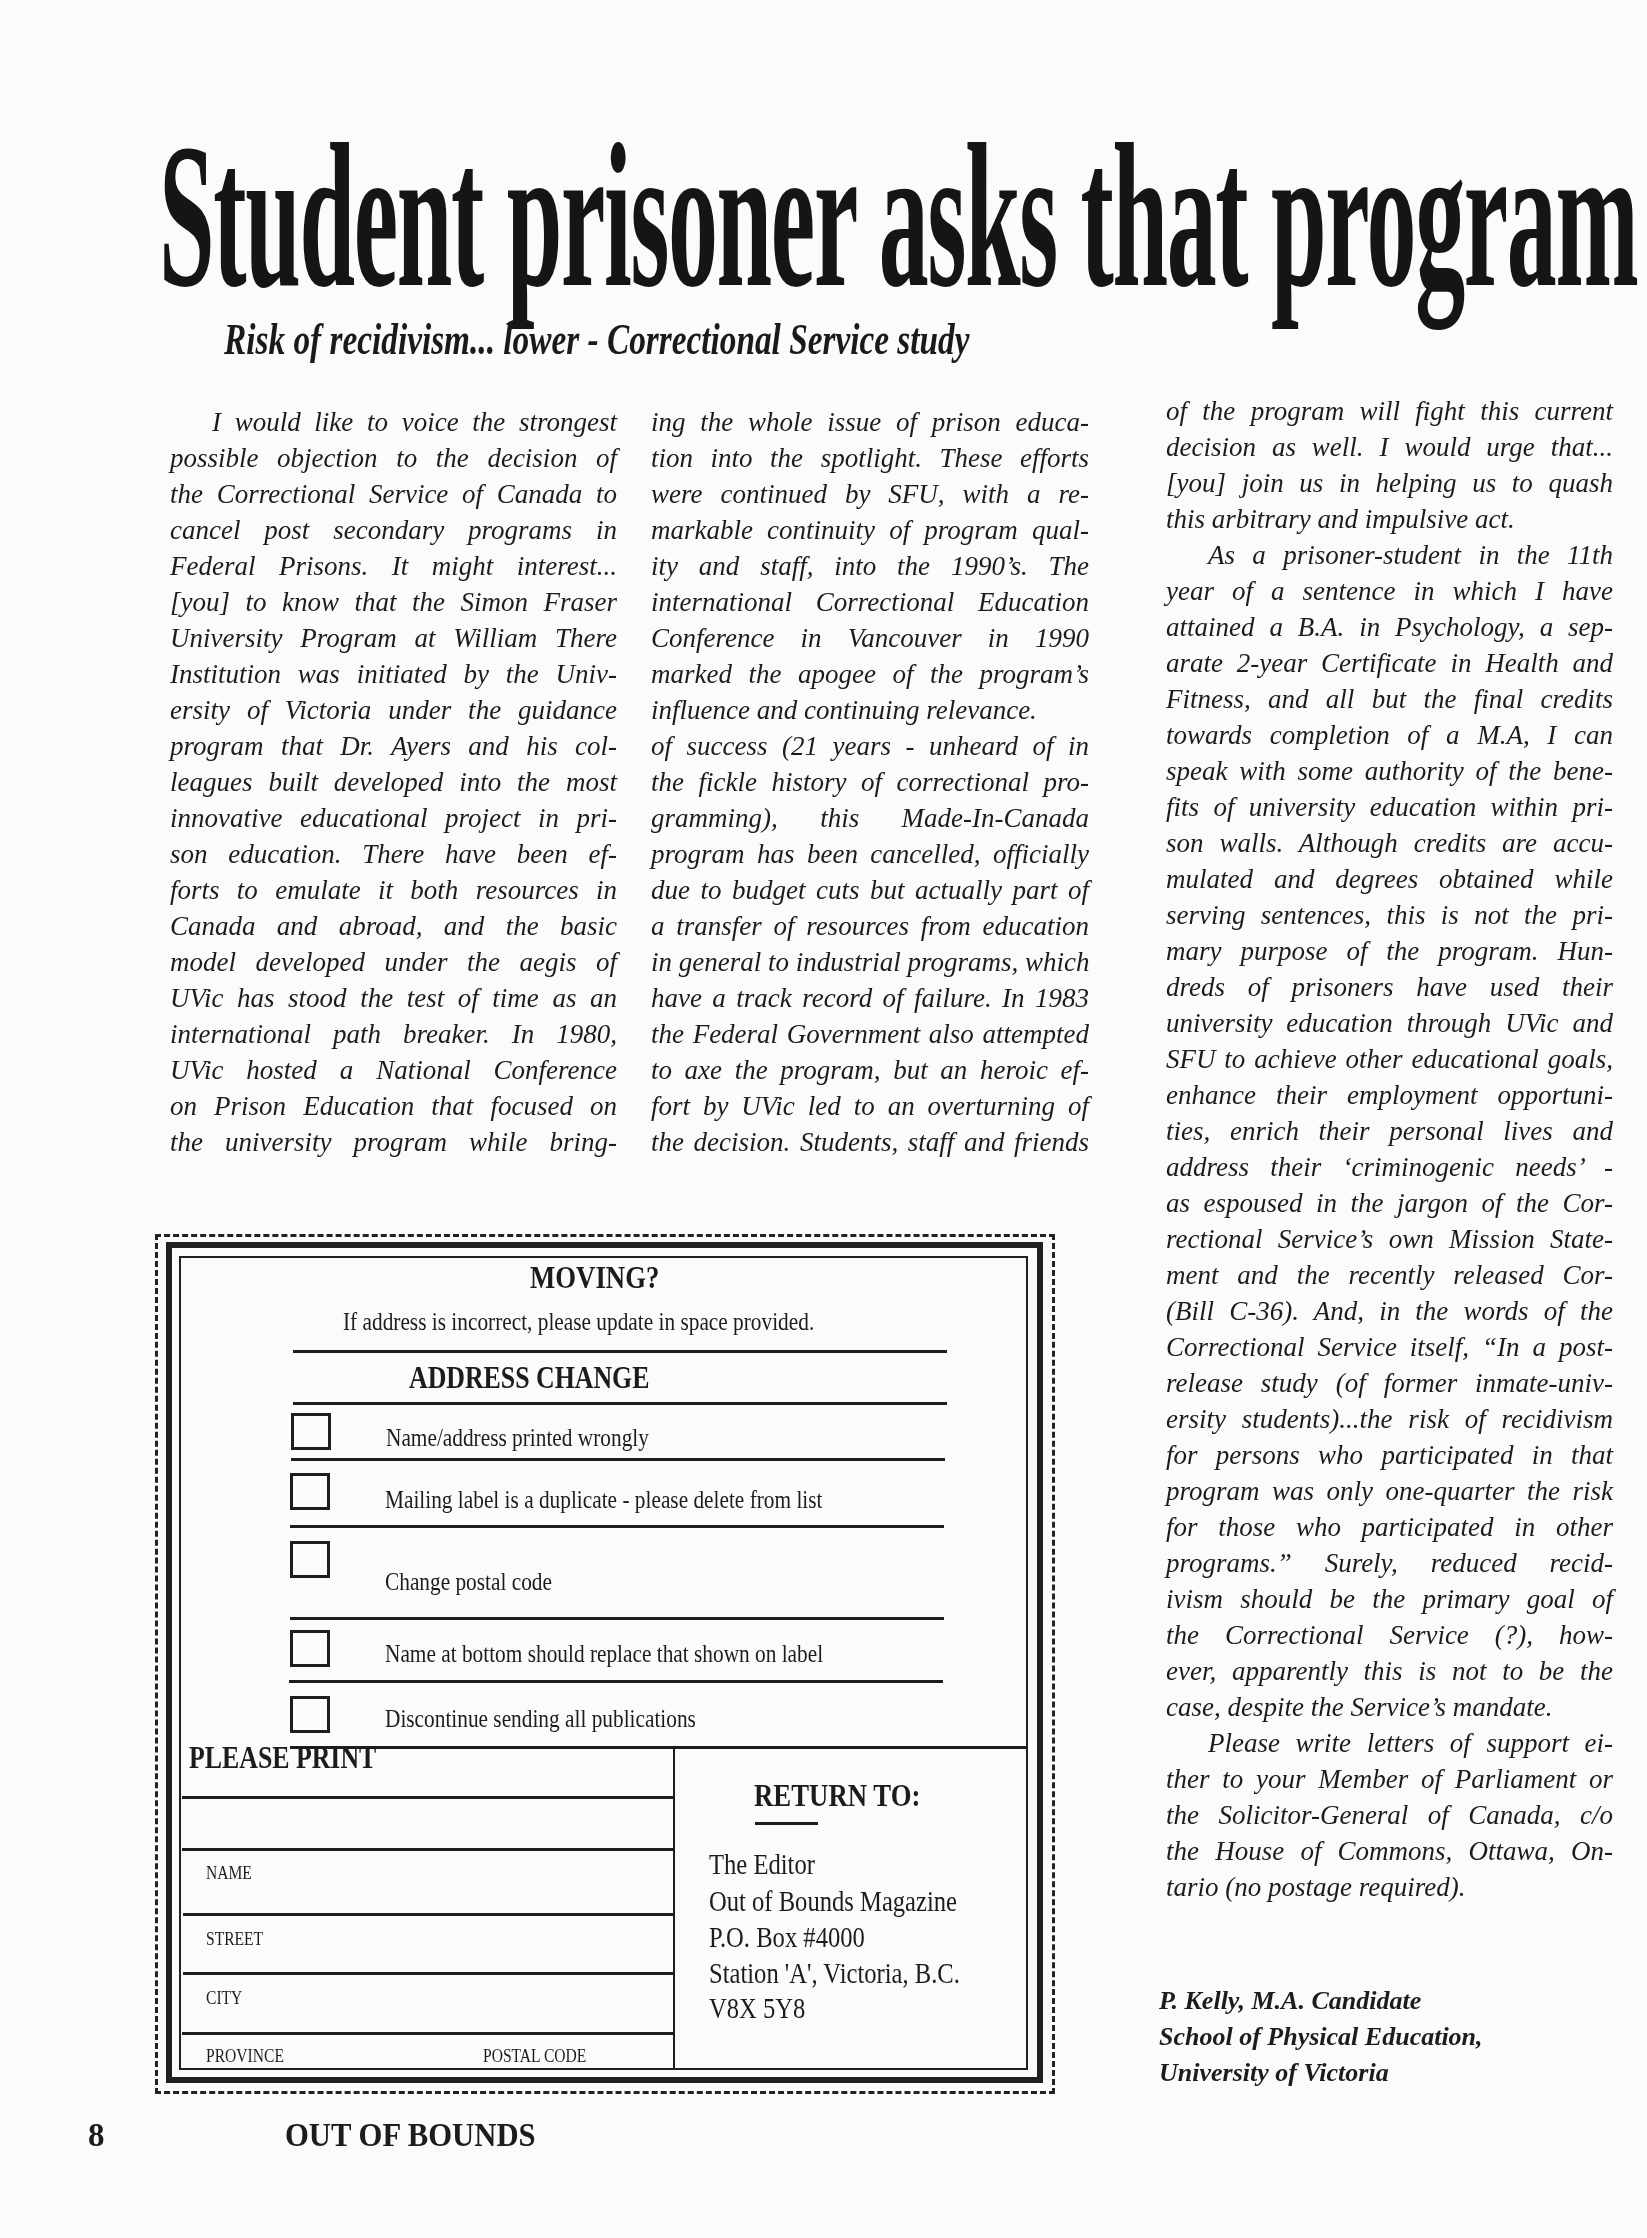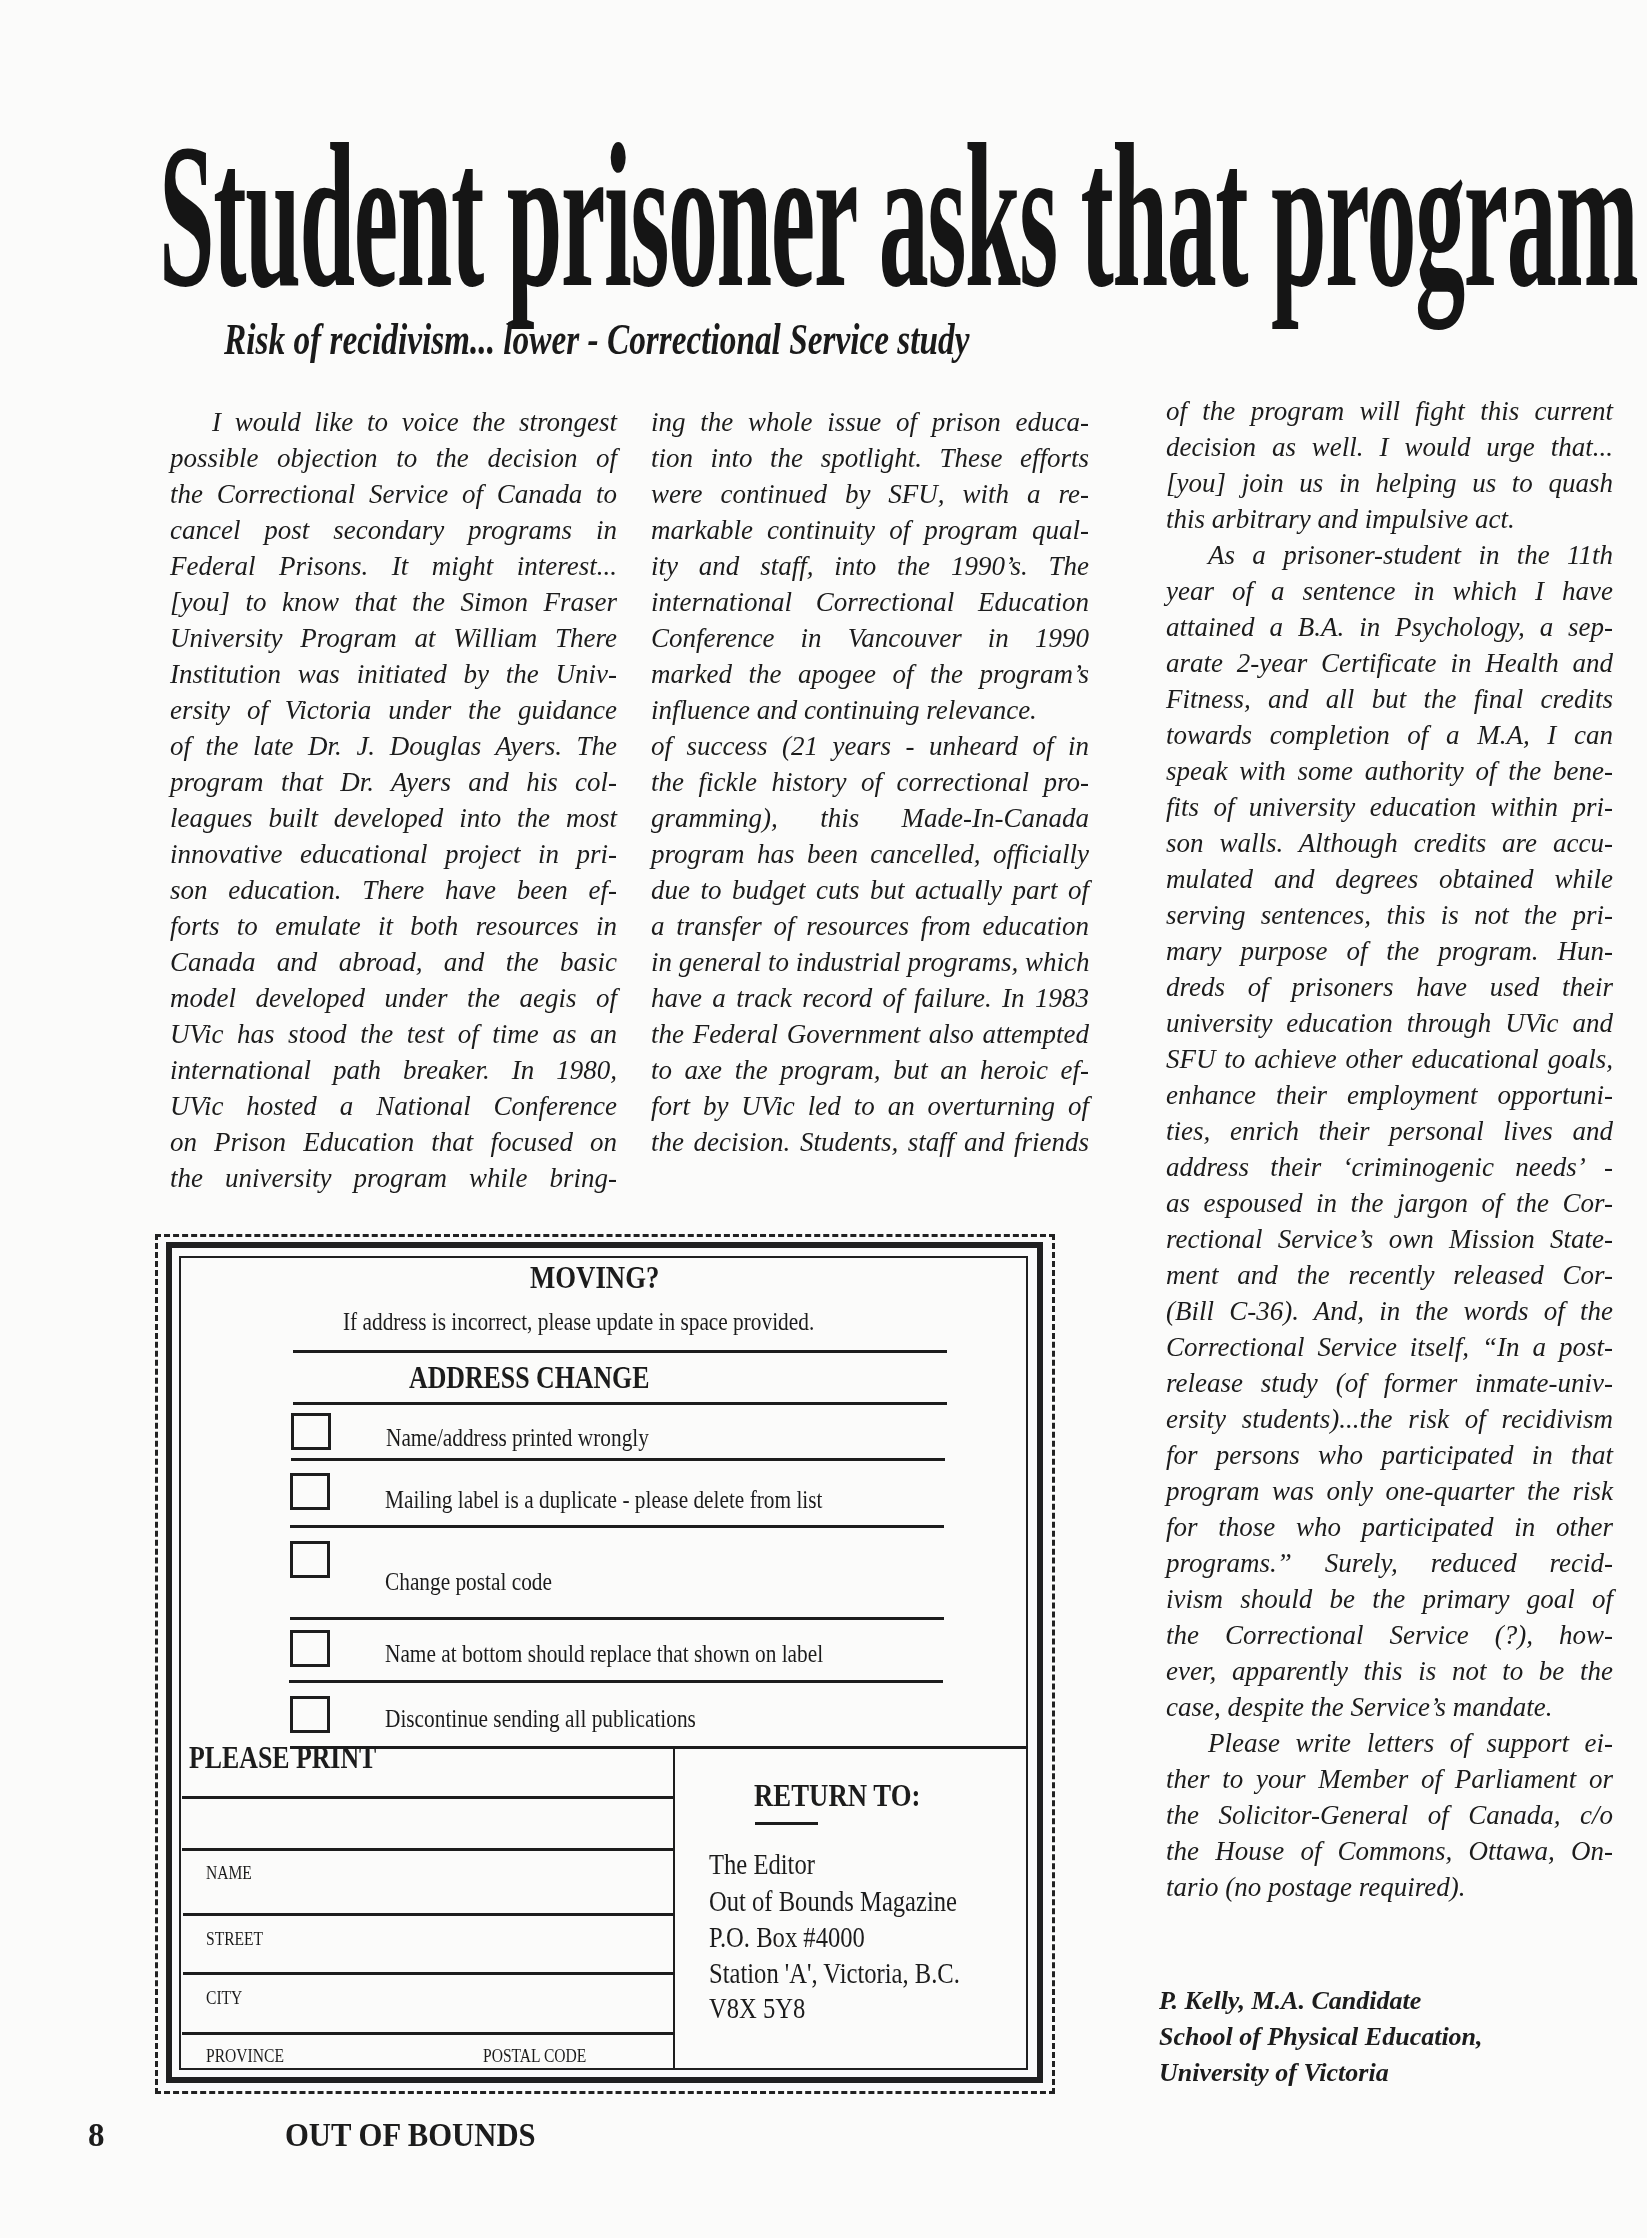--- a/index.html
+++ b/index.html
@@ -157,21 +157,20 @@
 <div class="col" id="col1">
   <span class="ln indent">I would like to voice the strongest</span>
   <span class="ln">possible objection to the decision of</span>
   <span class="ln">the Correctional Service of Canada to</span>
   <span class="ln">cancel post secondary programs in</span>
   <span class="ln">Federal Prisons.  It might interest...</span>
   <span class="ln">[you] to know that the Simon Fraser</span>
   <span class="ln">University Program at William There</span>
   <span class="ln">Institution was initiated by the Univ-</span>
   <span class="ln">ersity of Victoria under the guidance</span>
-  <span class="ln">of the late Dr. J. Douglas Ayers.  The</span>
   <span class="ln">program that Dr. Ayers and his col-</span>
   <span class="ln">leagues built developed into the most</span>
   <span class="ln">innovative educational project in pri-</span>
   <span class="ln">son education.  There have been ef-</span>
   <span class="ln">forts to emulate it both resources in</span>
   <span class="ln">Canada and abroad, and the basic</span>
   <span class="ln">model developed under the aegis of</span>
   <span class="ln">UVic has stood the test of time as an</span>
   <span class="ln">international path breaker.  In 1980,</span>
   <span class="ln">UVic hosted a National Conference</span>

